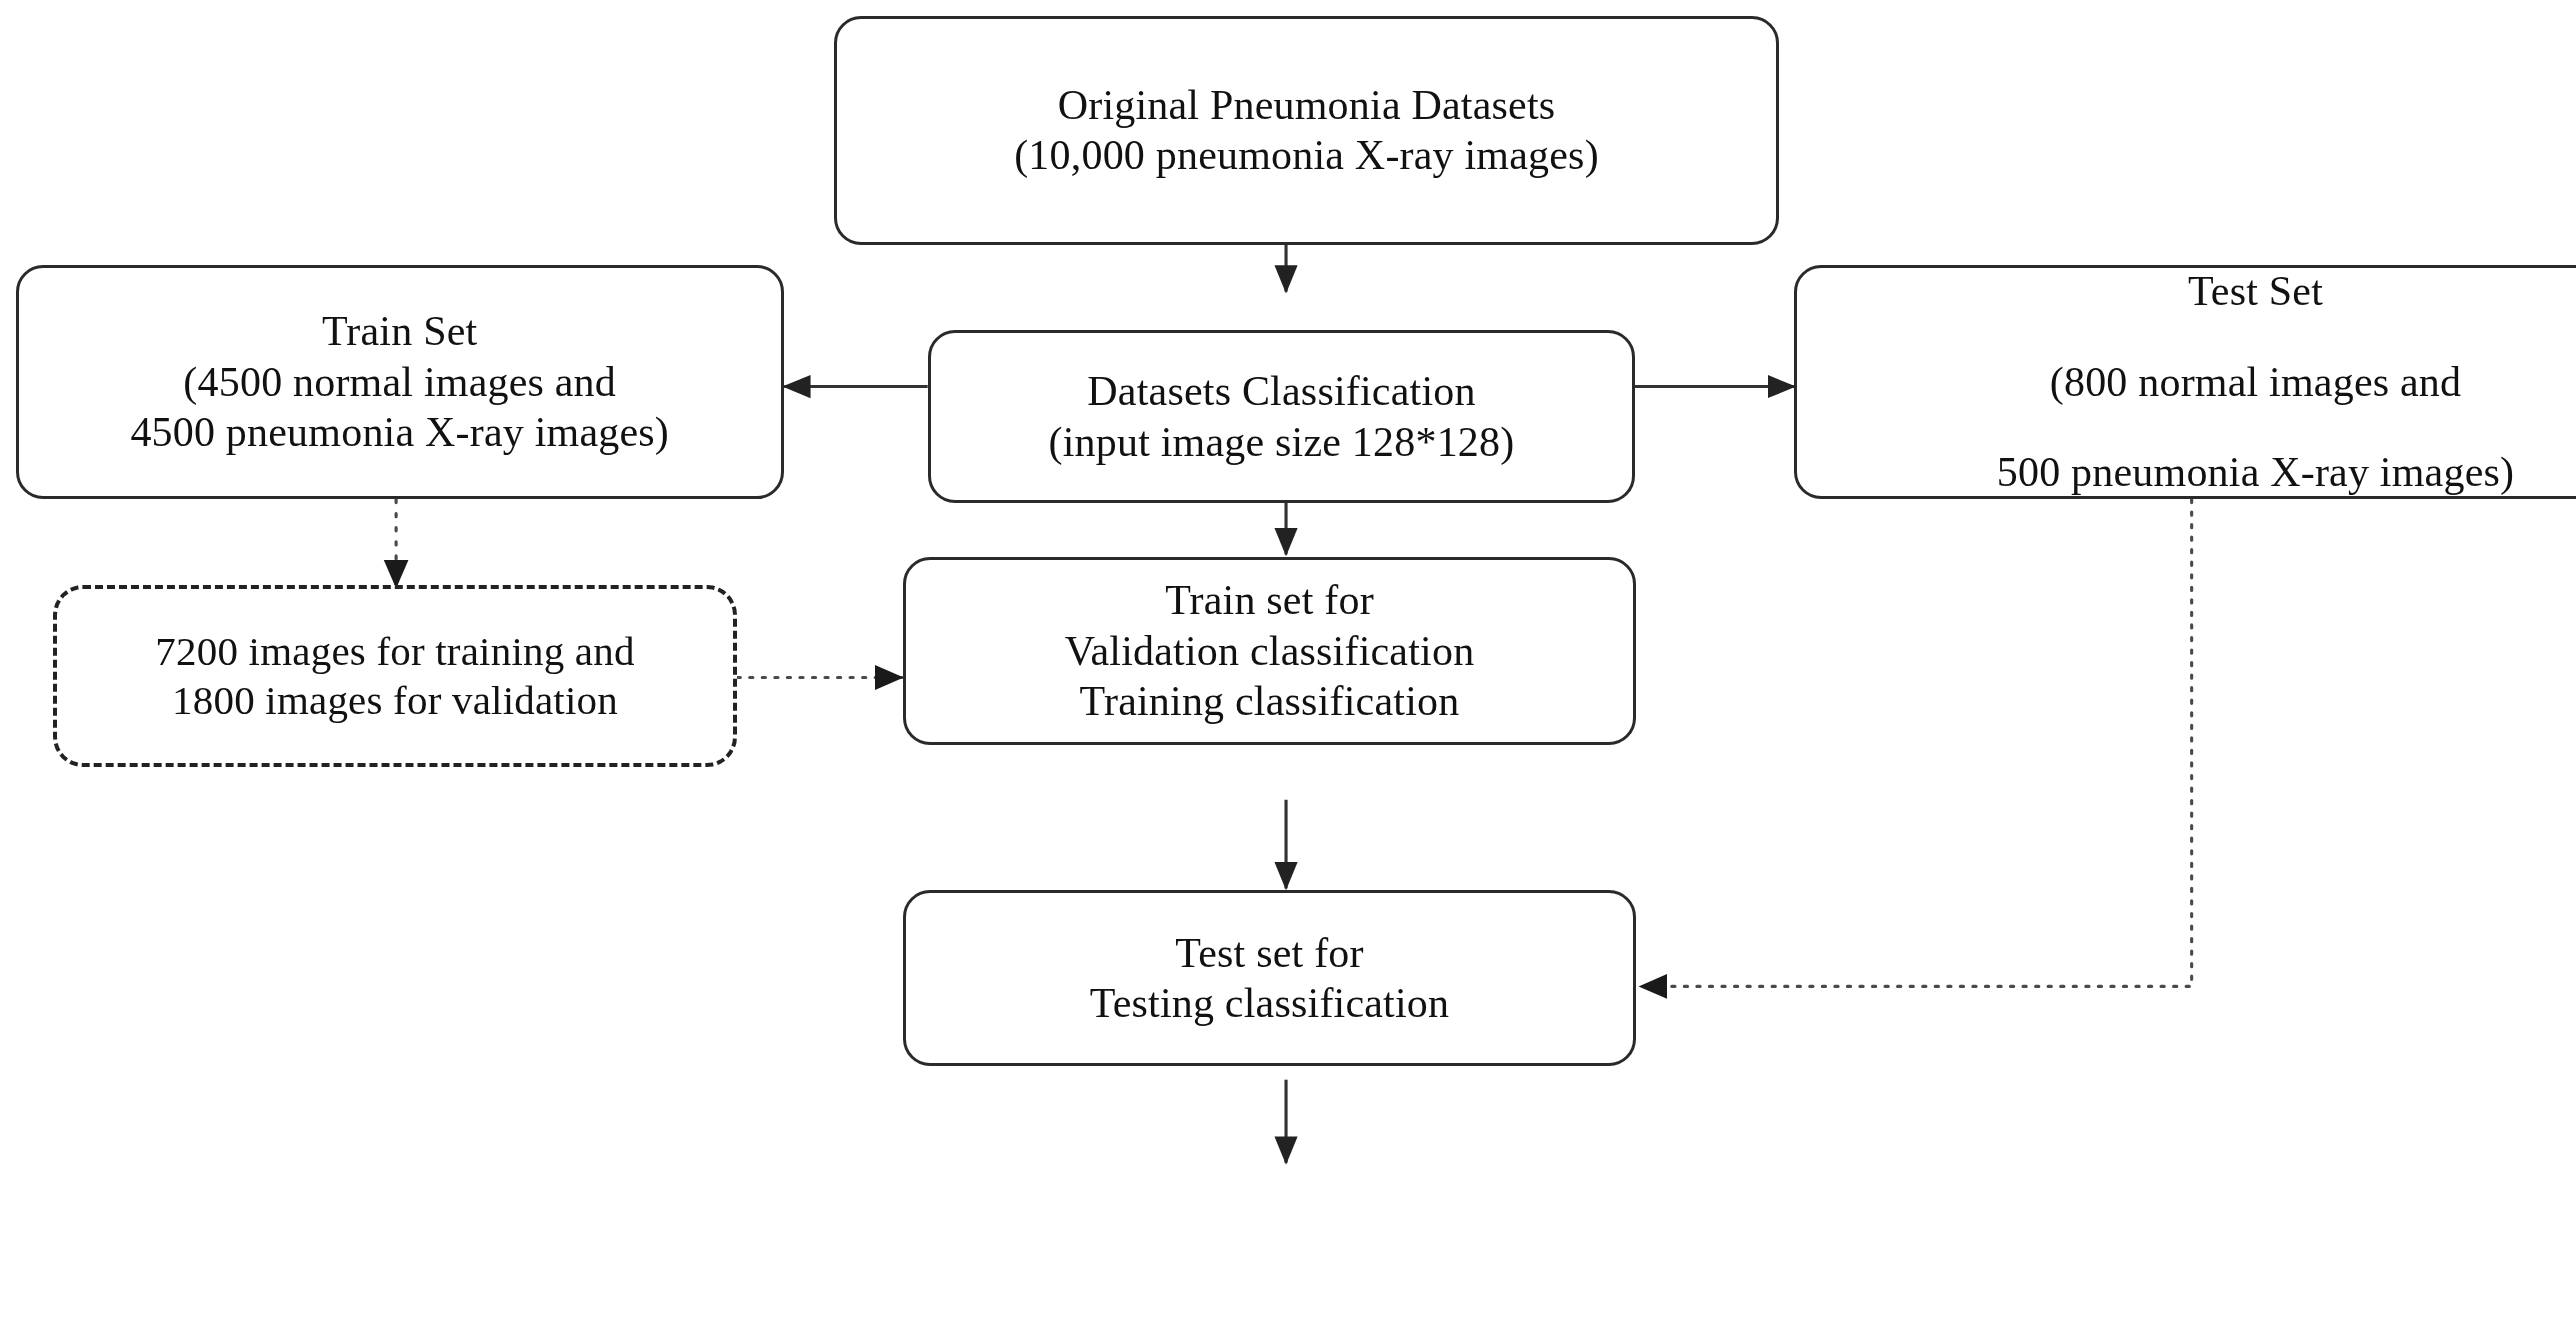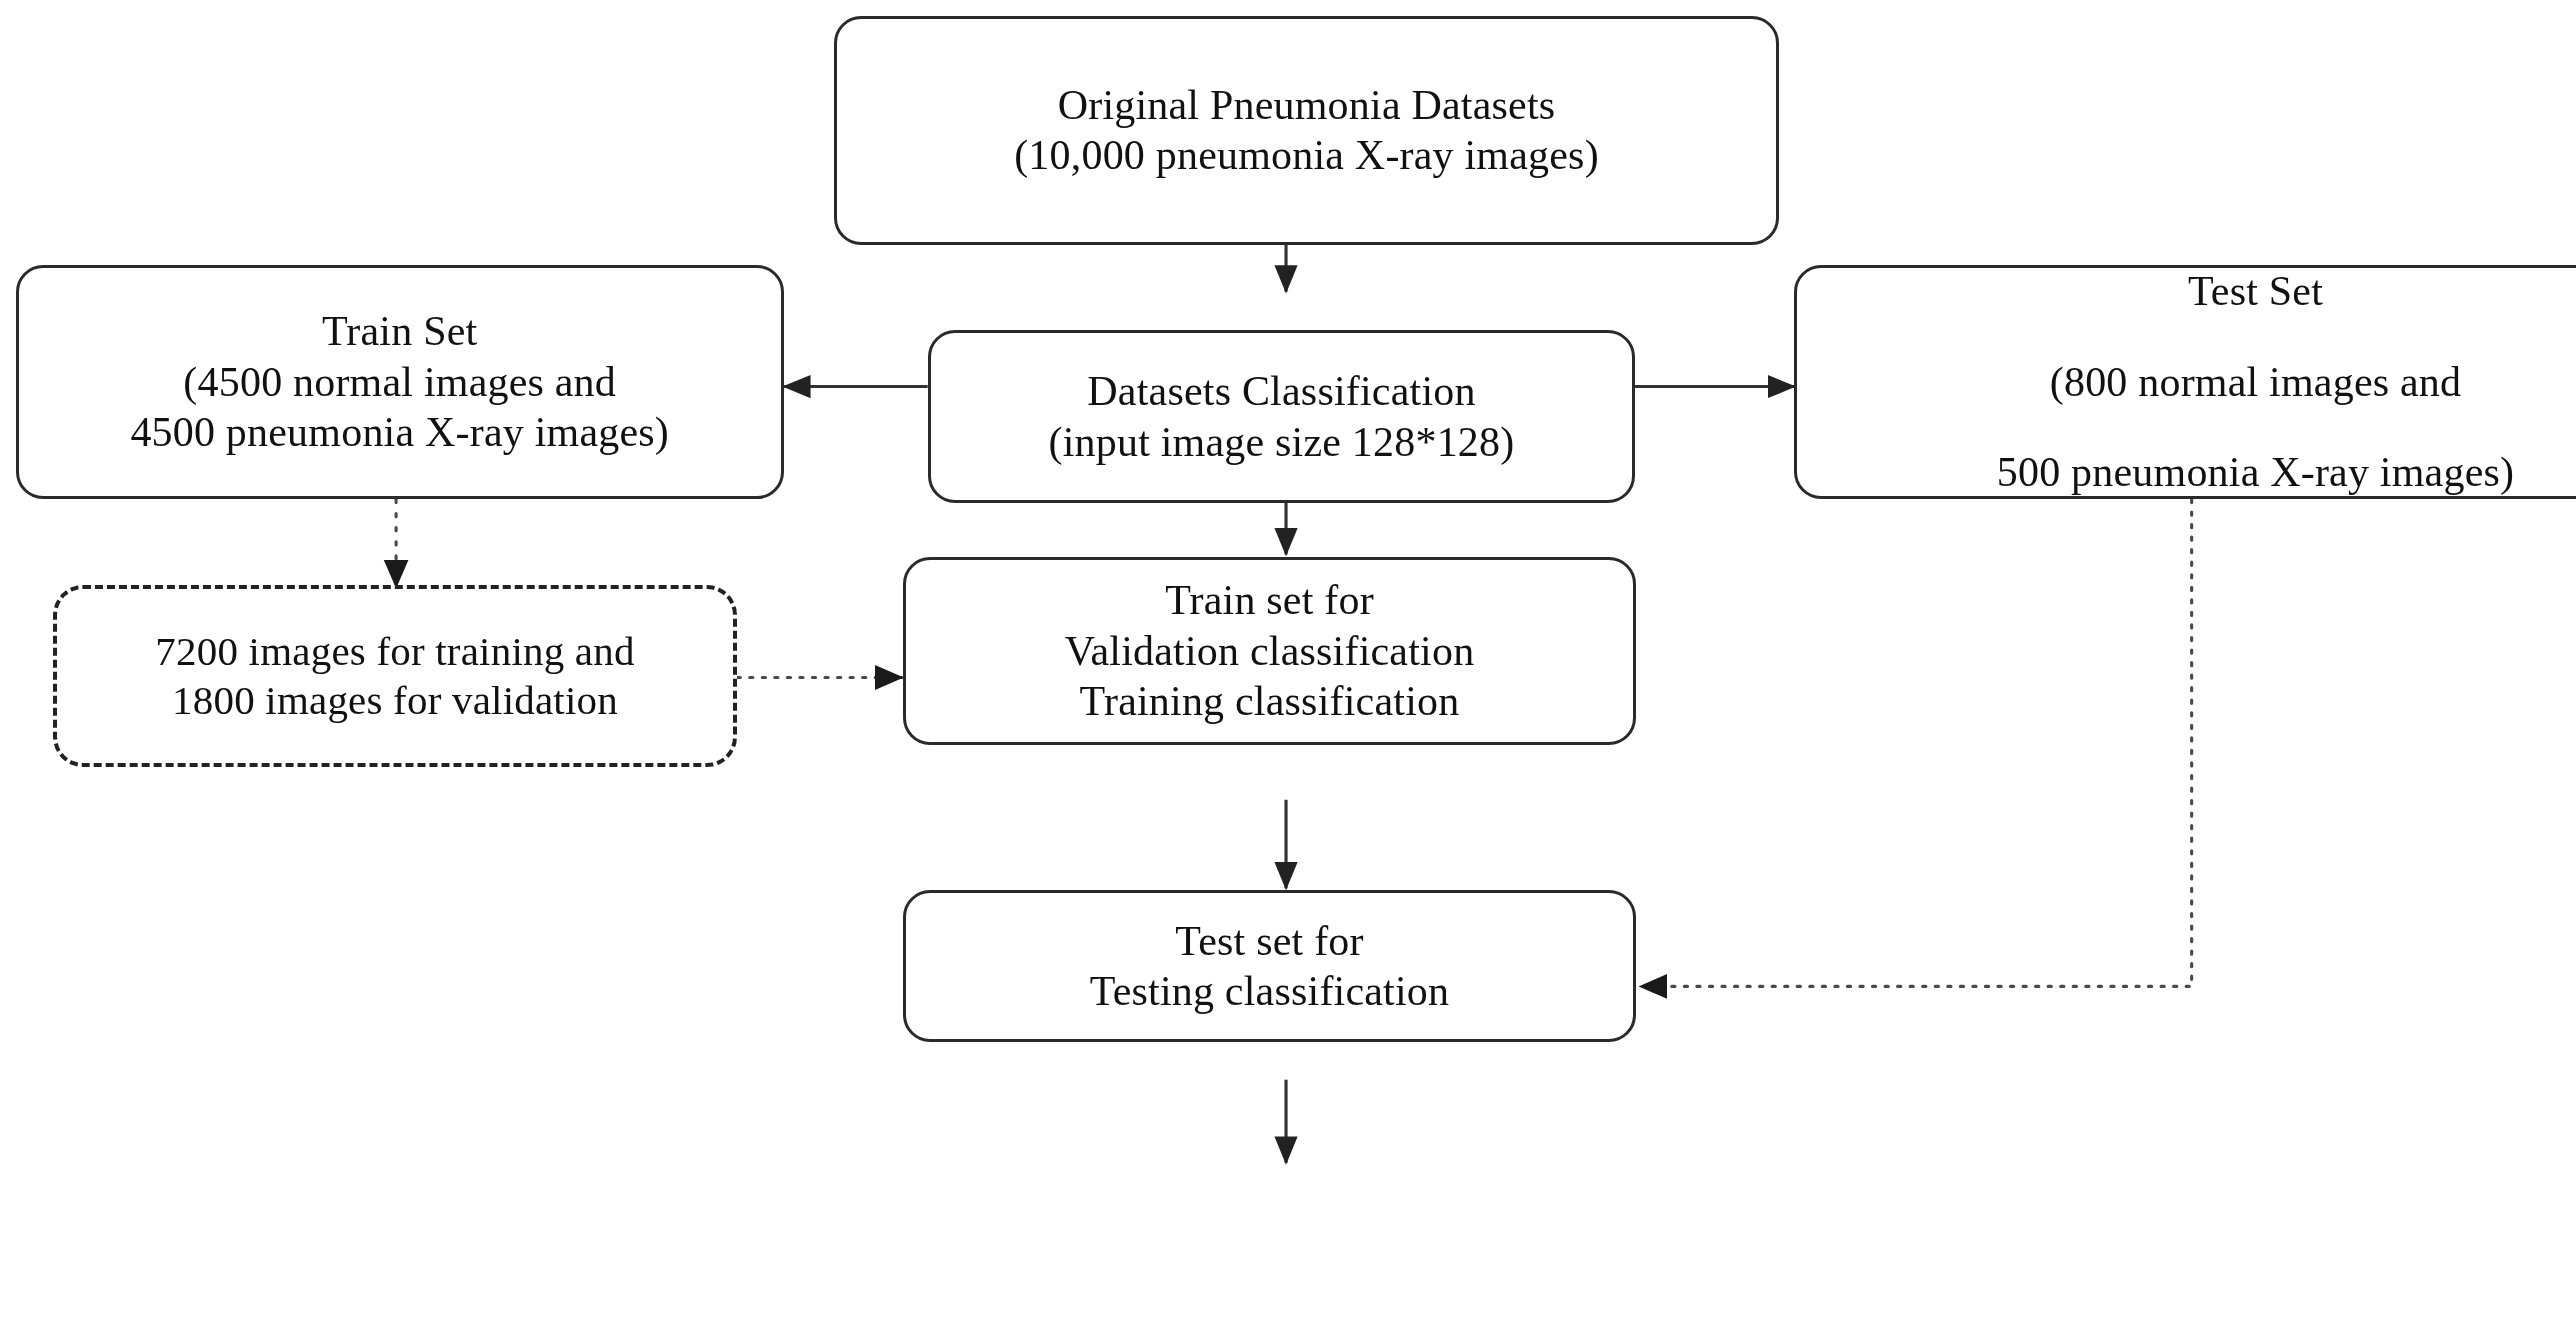--- a/index.html
+++ b/index.html
@@ -133,20 +133,20 @@
     <span class="line">7200 images for training and</span>
     <span class="line">1800 images for validation</span>
   </div>
 
   <div class="node" style="left:903px; top:557px; width:733px; height:188px;">
     <span class="line">Train set for</span>
     <span class="line">Validation classification</span>
     <span class="line">Training classification</span>
   </div>
 
-  <div class="node" style="left:903px; top:890px; width:733px; height:152px;">
+  <div class="node" style="left:903px; top:890px; width:733px; height:176px;">
     <span class="line">Test set for</span>
     <span class="line">Testing classification</span>
   </div>
 
 
 </div>
 
 
 </body></html>

